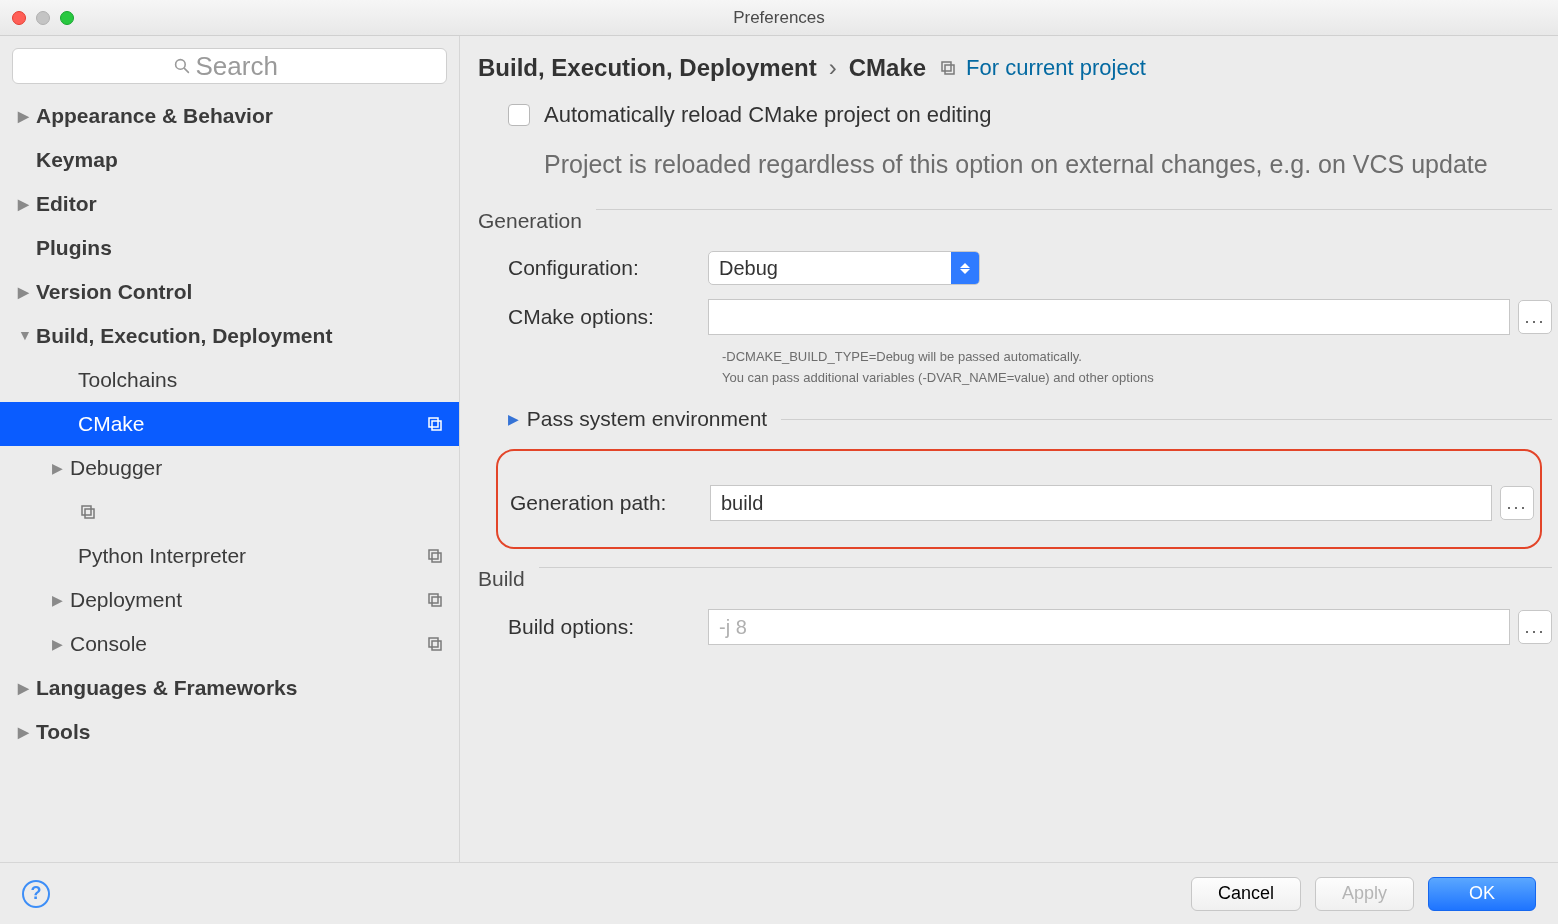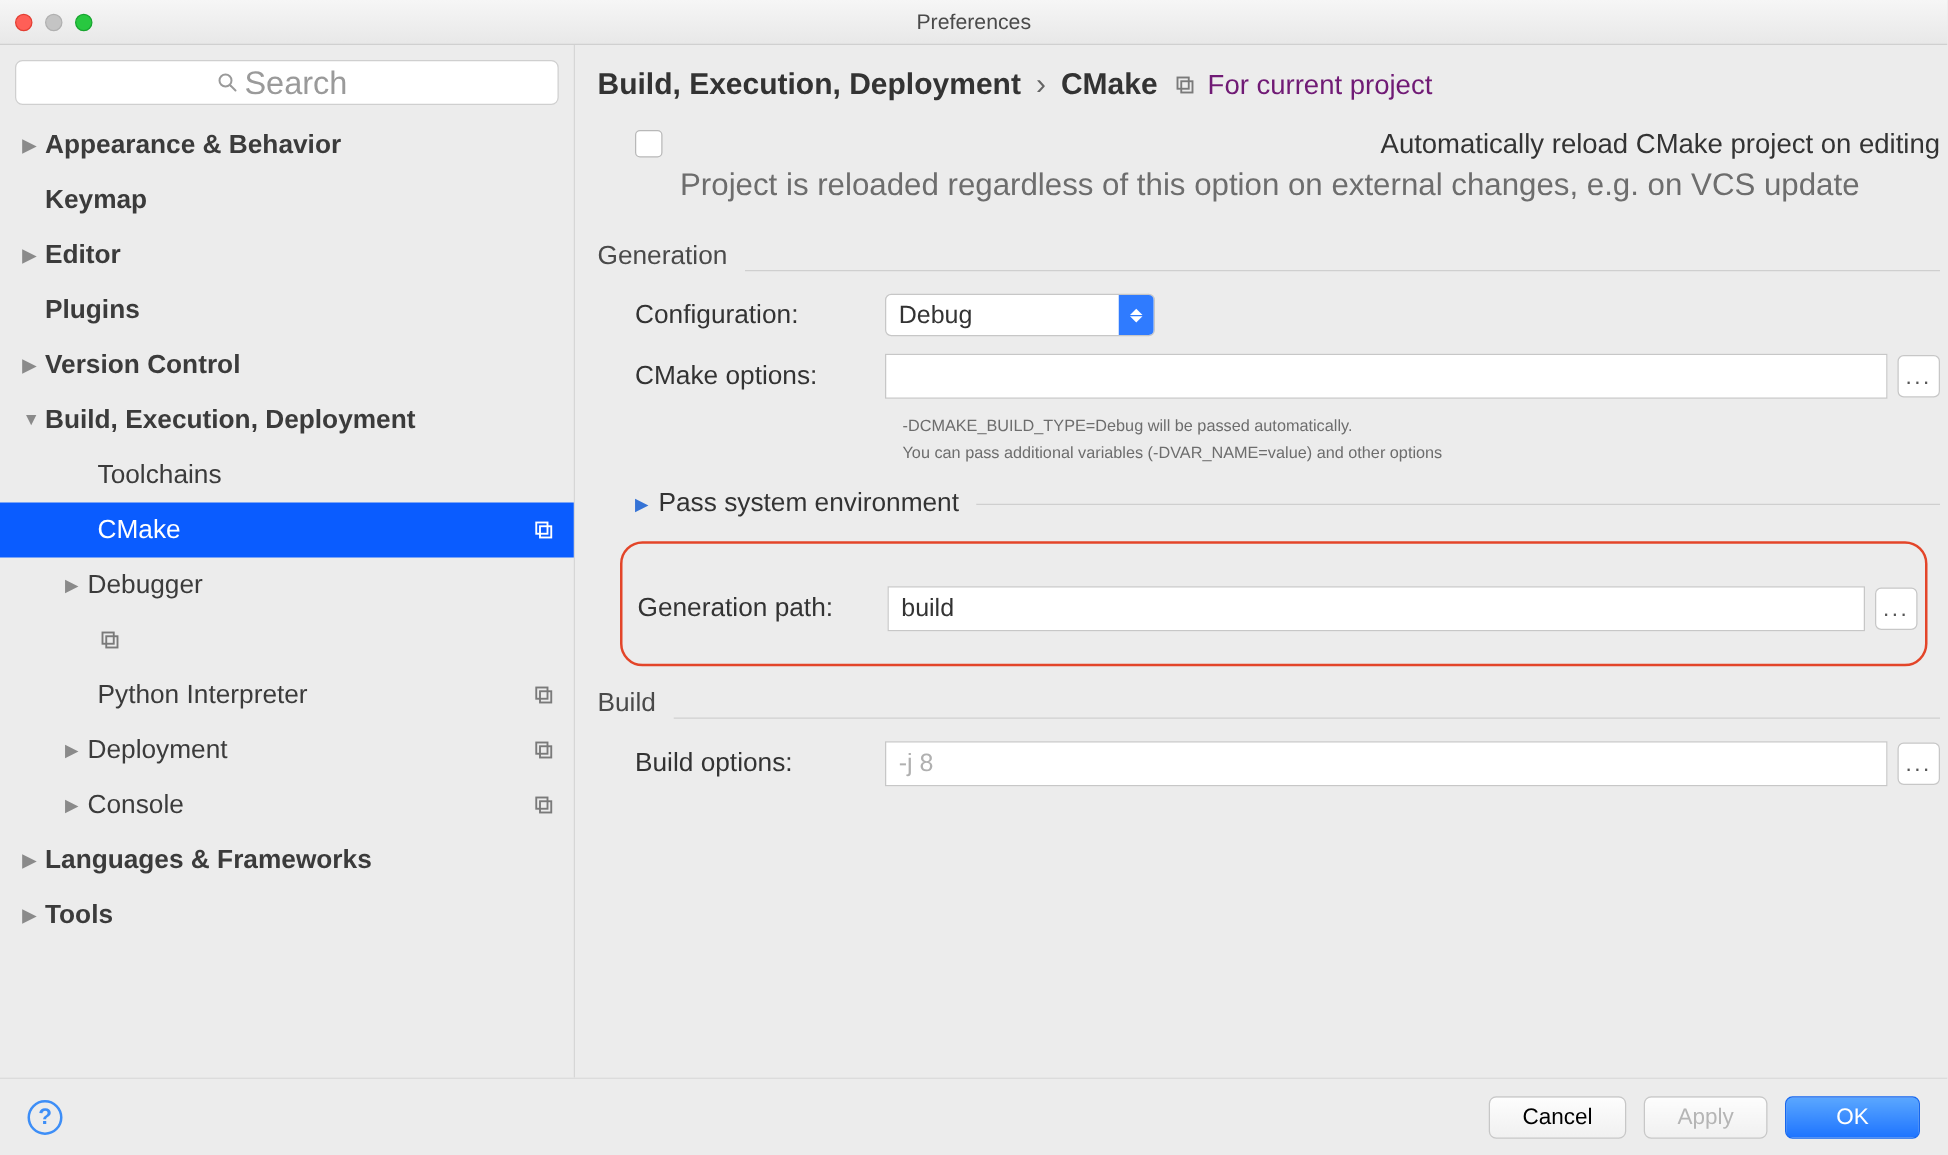--- a/index.html
+++ b/index.html
@@ -63,34 +63,34 @@
 
 .main {
   flex:1;
   background:#ececec;
   padding: 18px 6px 18px 18px;
   overflow:auto;
   font-size:20px;
 }
 .breadcrumb { font-size:24px; font-weight:700; display:flex; align-items:center; gap:12px; margin-bottom:20px;}
 .breadcrumb .sep{color:#666; font-weight:400;}
-.breadcrumb .hint{font-weight:400; color:#701a75; font-size:22px; display:flex;align-items:center;gap:8px;}
-
-.chkrow { display:flex; align-items:flex-start; padding-left:30px; margin-bottom:6px;justify-content:space-between;}
+.breadcrumb .hint{font-weight:400; color:#0369a1; font-size:22px; display:flex;align-items:center;gap:8px;}
+
+.chkrow { display:flex; align-items:flex-start; padding-left:30px; margin-bottom:22px;}
 .chkbox { width:22px; height:22px; border:1px solid #b8b8b8; border-radius:4px; background:#fff; margin-right:14px; margin-top:2px;}
 .chklabel{ font-size:22px; }
 .subnote { font-size:25px; color:#6d6d6d; padding-left:66px; margin-bottom:30px;}
 
-.section-head { display:flex; align-items:flex-end; font-size:21px; color:#4a4a4a; margin:12px 0 18px 0;}
+.section-head { display:flex; align-items:flex-start; font-size:21px; color:#4a4a4a; margin:12px 0 18px 0;}
 .section-head .line{ flex:1; height:1px; background:#cfcfcf; margin-left:14px;}
 
 .formrow{ display:flex; align-items:center; margin:14px 0 14px 30px;}
 .formrow .flabel{ width:200px; font-size:21px;}
 .selectwrap{
-  display:flex; align-items:center; border:1px solid #c7c7c7; border-radius:5px; background:#fff; height:34px; width:216px; overflow:hidden;
+  display:flex; align-items:center; border:1px solid #c7c7c7; border-radius:5px; background:#fff; height:34px; width:272px; overflow:hidden;
 }
 .selectwrap .val{ flex:1; padding:0 10px; font-size:20px; }
 .selectwrap .caret{
   width:28px; height:100%; background:#2f7bff; display:flex; flex-direction:column; align-items:center; justify-content:center; gap:1px;
 }
 .selectwrap .caret span{ display:block; width:0;height:0;border-left:5px solid transparent;border-right:5px solid transparent;}
 .selectwrap .caret .up{border-bottom:5px solid #fff;}
 .selectwrap .caret .dn{border-top:5px solid #fff;}
 
 .txtinput{

